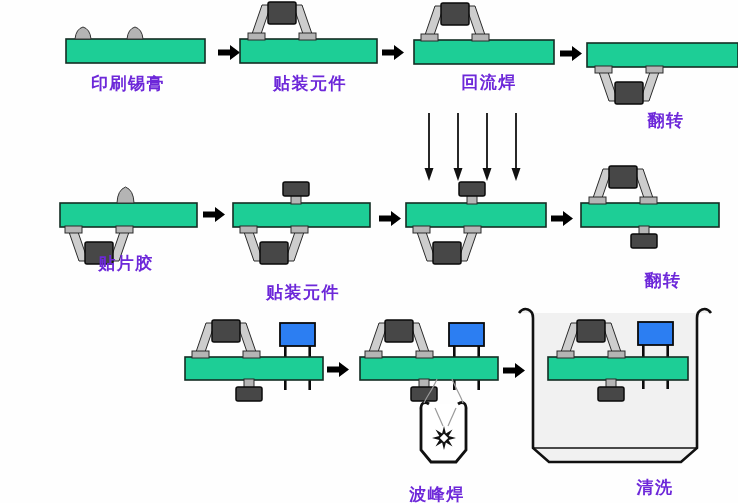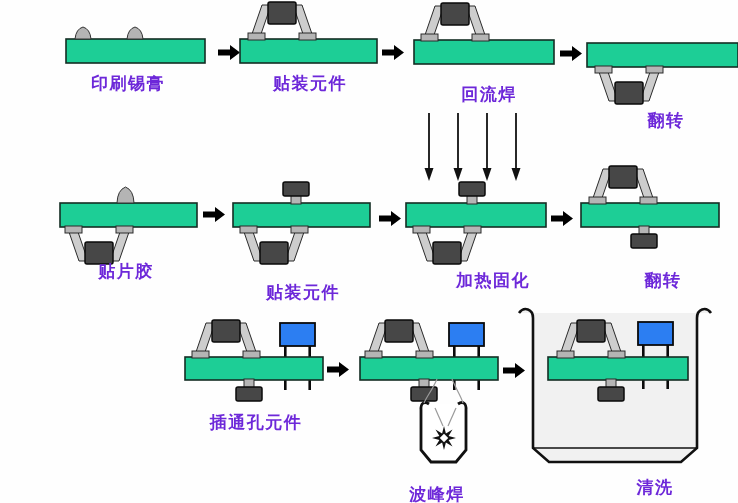--- a/index.html
+++ b/index.html
@@ -162,25 +162,23 @@
     <line class="tankline" x1="533" y1="448" x2="697" y2="448"></line>
     <use href="#blue-comp" x="638" y="322"></use>
     <rect class="board" x="548" y="357" width="140" height="23"></rect>
     <use href="#sot" x="557" y="320"></use>
     <use href="#chip-bottom" x="598" y="379"></use>
   </g>
 </svg>
 
 <div class="step-label" style="left:128px;top:72px">印刷锡膏</div>
 <div class="step-label" style="left:310px;top:72px">贴装元件</div>
-<div class="step-label" style="left:489px;top:83px">回流焊</div>
+<div class="step-label" style="left:489px;top:71px">回流焊</div>
 <div class="step-label" style="left:666px;top:109px">翻转</div>
 
-<div class="step-label" style="left:126px;top:260px">贴片胶</div>
+<div class="step-label" style="left:126px;top:252px">贴片胶</div>
 <div class="step-label" style="left:303px;top:281px">贴装元件</div>
-<div class="step-label" style="left:493px;top:269px">加热固化</div>
 <div class="step-label" style="left:663px;top:269px">翻转</div>
 
-<div class="step-label" style="left:256px;top:411px">插通孔元件</div>
 <div class="step-label" style="left:437px;top:483px">波峰焊</div>
 <div class="step-label" style="left:655px;top:476px">清洗</div>
 
 </div>
 
 </body></html>

